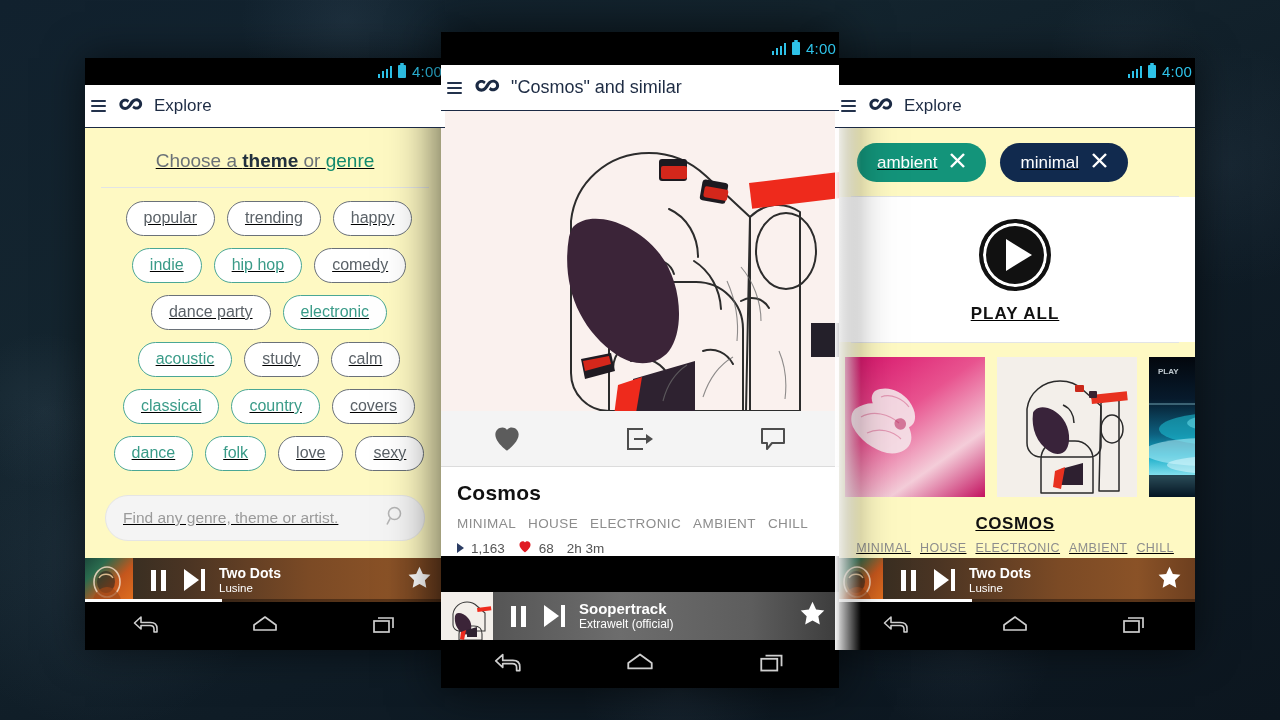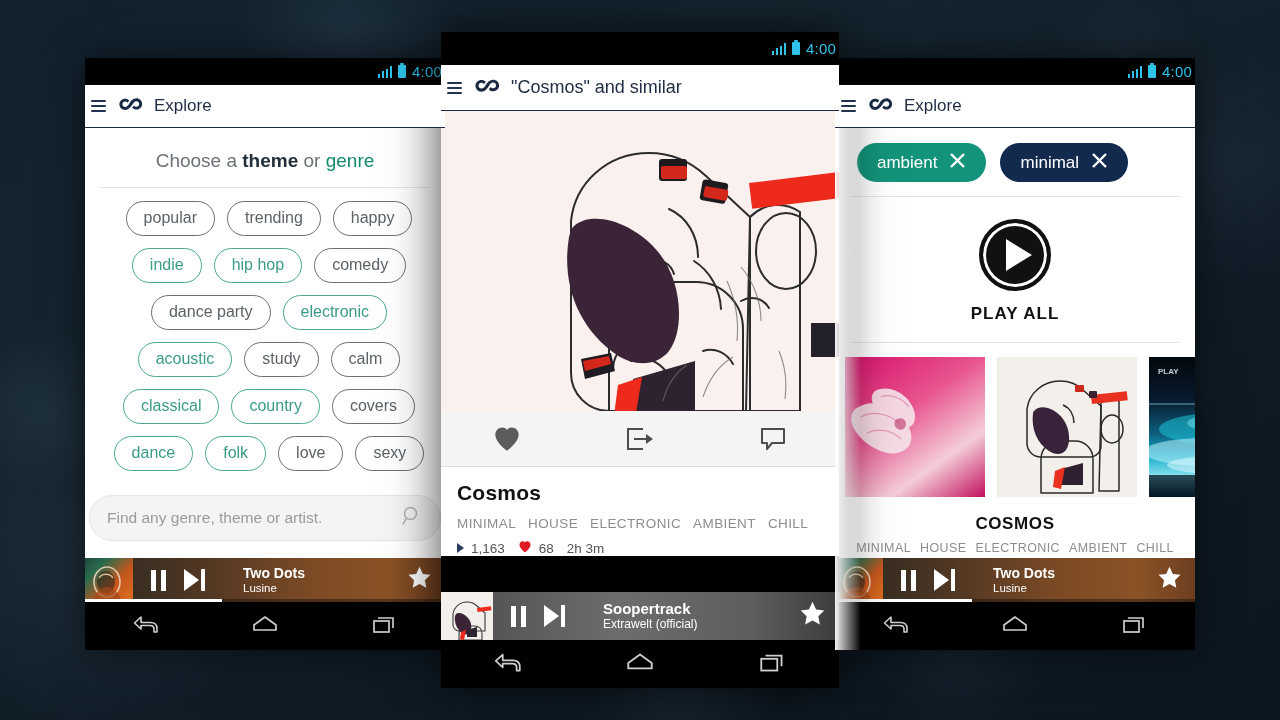--- a/index.html
+++ b/index.html
@@ -52,39 +52,39 @@
     height: 43px; background: #fff; display: flex; align-items: center;
     gap: 11px; padding-left: 6px; border-bottom: 1.5px solid #1b2a44;
     position: relative; z-index: 4;
   }
   .hamburger { width: 15px; display: flex; flex-direction: column; gap: 3px; flex: none; }
   .hamburger i { height: 2px; background: #23324c; display: block; border-radius: 1px; }
   .logo { flex: none; }
   .appbar-title { font-size: 17px; color: #1e2c44; white-space: nowrap; }
 
   
-  .screen { background: #ffffff; position: relative; }
+  .screen { background: #fef9c3; position: relative; text-decoration: underline; }
   .explore-head {
     text-align: center; font-size: 19px; color: #6b7278;
     padding: 22px 0 15px; white-space: nowrap;
   }
   .explore-head b { color: #22303e; font-weight: bold; }
   .explore-head .g { color: #128a6e; }
   .hr { height: 1px; background: #e2e4e6; margin: 0 16px; }
 
   .tag-rows { padding: 13px 0 6px; }
   .tag-row { display: flex; justify-content: center; gap: 12px; margin-bottom: 12px; margin-left: 8px; }
   .chip {
     border: 1.4px solid #6a7179; color: #5b6268; border-radius: 999px;
     padding: 8px 17px 9px; font-size: 16px; background: #fff; white-space: nowrap;
     line-height: 1;
   }
   .chip.genre { border-color: #4aa795; color: #3a9b88; }
 
-  .searchwrap { padding: 6px 4px 0; }
+  .searchwrap { padding: 6px 20px 0; }
   .searchbox {
     height: 46px; border-radius: 999px; background: #f4f4f4;
     border: 1px solid #e5e5e5; display: flex; align-items: center;
     padding: 0 17px; justify-content: space-between;
   }
   .searchbox span { font-size: 15.5px; color: #9a9a9a; }
 
   
   .player {
     position: absolute; left: 0; bottom: 48px; height: 44px; width: 100%;
@@ -95,21 +95,21 @@
   .player-art { width: 48px; height: 44px; flex: none; position: relative; overflow: hidden; }
   .ctrl { display: flex; align-items: center; gap: 18px; padding: 0 14px 0 18px; }
   .pause { display: flex; gap: 5px; }
   .pause i { width: 5px; height: 21px; background: #fff; display: block; }
   .next { display: flex; align-items: center; gap: 2px; }
   .next .tri {
     width: 0; height: 0; border-left: 15px solid #fff;
     border-top: 11px solid transparent; border-bottom: 11px solid transparent;
   }
   .next .bar { width: 4px; height: 22px; background: #fff; }
-  .track { flex: 1; min-width: 0; color: #fff; margin-left: 24px; }
+  .track { flex: 1; min-width: 0; color: #fff; }
   .track .t { font-size: 14px; font-weight: bold; line-height: 1.15; }
   .track .a { font-size: 11.5px; line-height: 1.25; }
   .star { flex: none; padding-right: 12px; }
   .progress { position: absolute; left: 0; bottom: 0; height: 3px; width: 100%; background: rgba(0,0,0,.35); }
   .progress i { display: block; height: 100%; background: #fff; }
 
   
   .navbar {
     position: absolute; left: 0; bottom: 0; width: 100%; height: 48px;
     background: #000; display: flex; align-items: center; justify-content: space-around;

